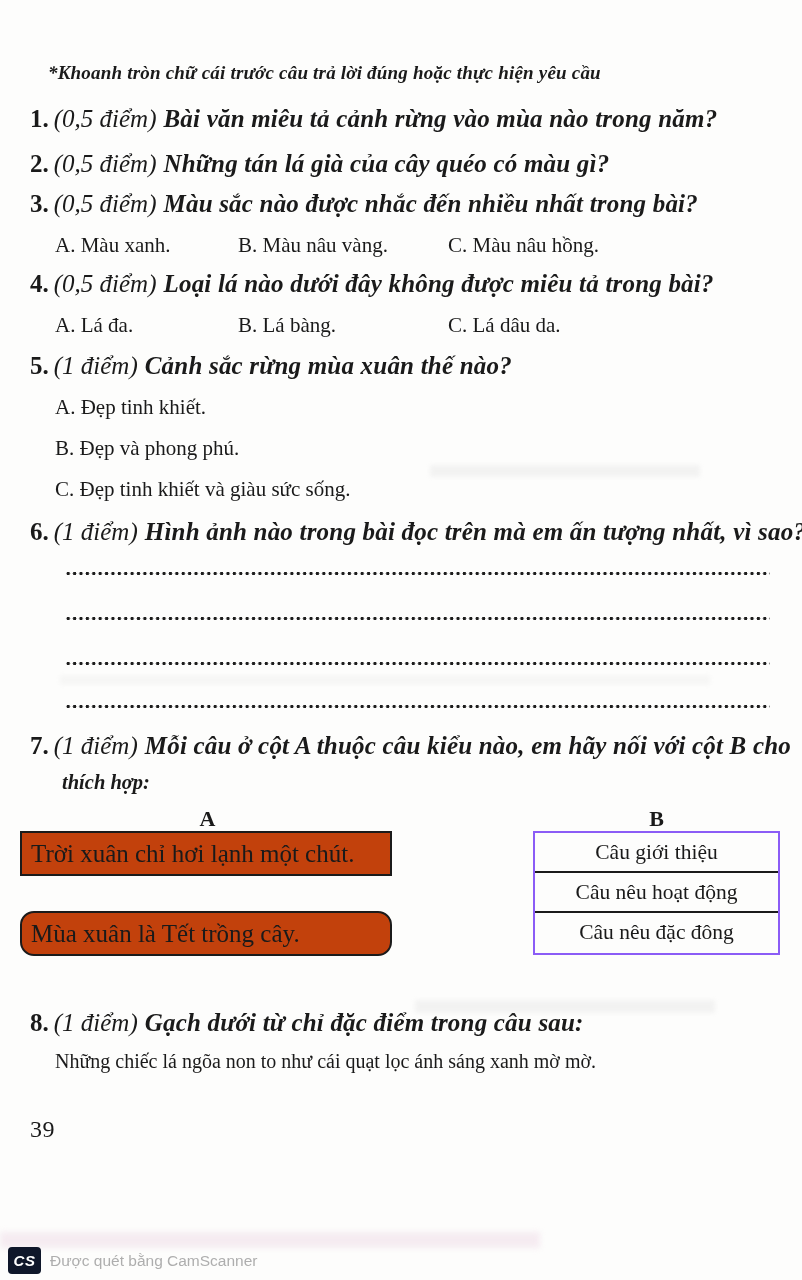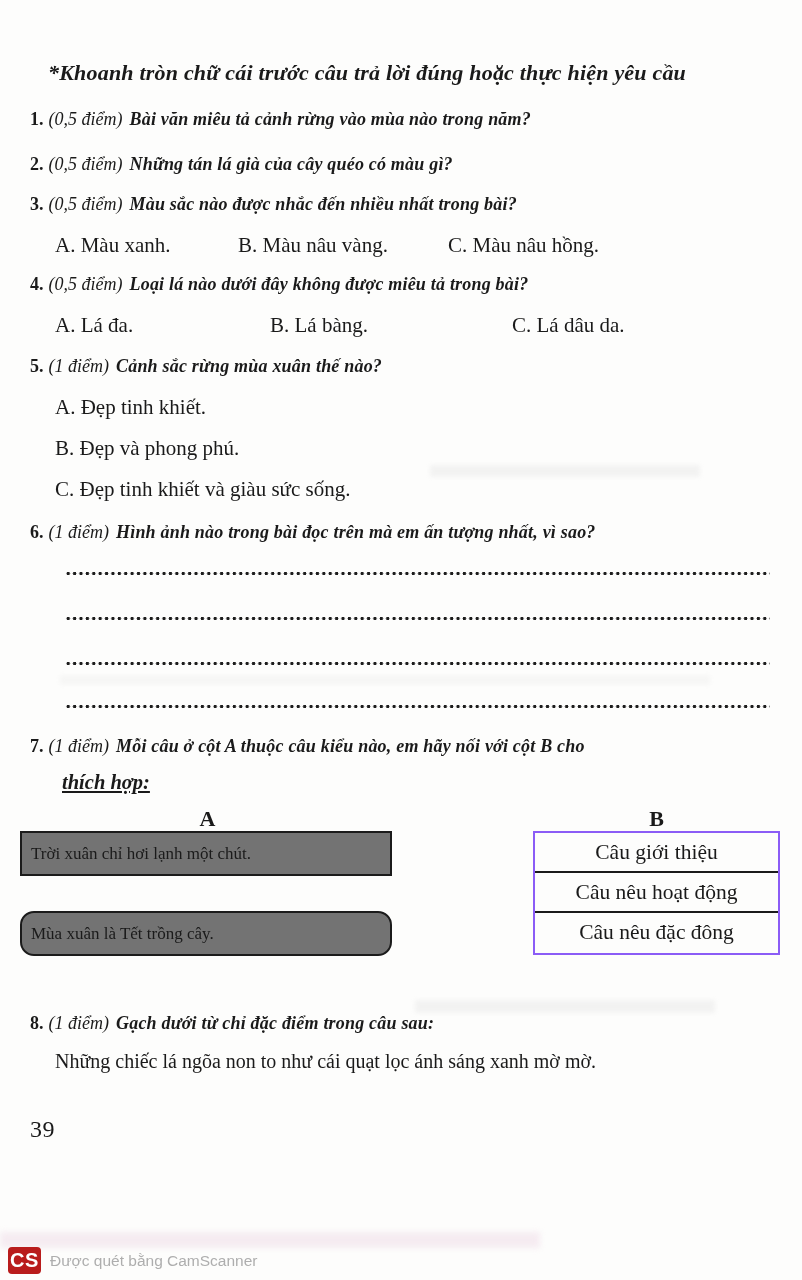--- a/index.html
+++ b/index.html
@@ -5,59 +5,59 @@
   html,body { margin:0; padding:0; background:#e8e8e8; }
   .page {
     position:relative; width:802px; height:1280px;
     background:#fdfdfc; overflow:hidden;
     font-family:"Liberation Serif", serif; color:#1a1a1a;
   }
   .content { position:absolute; inset:0; padding:58px 28px 0 30px; box-sizing:border-box; }
 
   .instruction {
     margin-left:18px; font-weight:bold; font-style:italic;
-    font-size:22px; line-height:30px; white-space:nowrap; letter-spacing:0.2px;
+    font-size:19px; line-height:30px; white-space:nowrap; letter-spacing:0.2px;
   }
 
-  .q-head { font-size:18px; line-height:30px; white-space:nowrap; }
+  .q-head { font-size:25px; line-height:30px; white-space:nowrap; }
   .q-num { font-weight:bold; margin-right:5px; }
   .q-points { font-style:italic; margin-right:7px; }
   .q-text { font-weight:bold; font-style:italic; letter-spacing:0.2px; }
 
   .opts { display:flex; margin-left:25px; font-size:21px; line-height:28px; }
   .opt-a { width:183px; } .opt-b { width:210px; } .opt-c { flex:1; }
   .opt-v { margin-left:25px; font-size:21px; line-height:28px; }
 
   .qh1 { margin-top:16px; } .op1 { margin-top:13px; }
   .qh2 { margin-top:15px; } .op2 { margin-top:12px; }
   .qh3 { margin-top:10px; } .op3 { margin-top:12px; }
-  .qh4 { margin-top:10px; } .op4 { margin-top:12px;gap:32px; }
+  .qh4 { margin-top:10px; } .op4 { margin-top:12px; }
   .qh5 { margin-top:12px; }
   .op5a { margin-top:12px; } .op5b { margin-top:13px; } .op5c { margin-top:13px; }
   .qh6 { margin-top:14px; }
 
   .dotline {
     margin-left:35px; width:705px; height:5px;
     background-image:radial-gradient(circle, #1d1d1d 1.7px, transparent 1.9px);
     background-size:6.4px 5px; background-repeat:repeat-x; background-position:0 50%;
   }
   .dl1 { margin-top:24px; } .dl2 { margin-top:40px; } .dl3 { margin-top:40px; } .dl4 { margin-top:38px; }
 
   .qh7 { margin-top:22px; }
   .q-cont { margin-top:6px; margin-left:32px; font-weight:bold; font-style:italic;
-            font-size:20.5px; line-height:30px;text-decoration:underline; }
+            font-size:20.5px; line-height:30px; }
 
   .matching { position:relative; margin-top:10px; height:155px; }
   .match-head { position:absolute; top:0; font-weight:bold; font-size:22px; line-height:24px; }
   .match-head-a { left:-10px; width:375px; text-align:center; }
   .match-head-b { left:503px; width:247px; text-align:center; }
   .match-box {
     position:absolute; left:-10px; width:372px; height:45px; box-sizing:border-box;
-    border:2px solid #1b1b1b; font-size:17px; line-height:41px; padding-left:9px;
-    white-space:nowrap; background:#737373;
+    border:2px solid #1b1b1b; font-size:25px; line-height:41px; padding-left:9px;
+    white-space:nowrap; background:#c2410c;
   }
   .match-box-a1 { top:24px; } .match-box-a2 { top:104px;border-radius:14px; }
   .match-table { position:absolute; left:503px; top:24px; width:247px; box-sizing:border-box;
                  border:2px solid #8b5cf6; background:#fdfdfc; }
   .match-row { height:40px; box-sizing:border-box; line-height:38px; text-align:center;
                font-size:21.5px; border-bottom:2px solid #1b1b1b; white-space:nowrap; }
   .match-row:last-child { border-bottom:none; }
 
   .qh8 { margin-top:46px; }
   .sentence { margin-top:8px; margin-left:25px; font-size:20px; line-height:30px; white-space:nowrap; }
@@ -65,23 +65,23 @@
   .pagenum { margin-top:40px; text-align:left; padding-right:28px; font-size:24px; letter-spacing:0.5px; }
 
   .smudge { position:absolute; pointer-events:none; }
   .smudge1 { left:0; top:1232px; width:540px; height:16px; background:#efdde8; opacity:.55; filter:blur(3px); }
   .smudge2 { left:430px; top:465px; width:270px; height:12px; background:#cfcfcf; opacity:.22; filter:blur(2px); }
   .smudge3 { left:415px; top:1000px; width:300px; height:13px; background:#cfcfcf; opacity:.22; filter:blur(2px); }
   .smudge4 { left:60px; top:675px; width:650px; height:10px; background:#d8d8d8; opacity:.18; filter:blur(2px); }
 
   .footer { position:absolute; left:8px; bottom:6px; display:flex; align-items:center; }
   .cs-badge {
-    width:33px; height:27px; background:#b91c1c; border-radius:4px;
-    color:#ffffff; font-family:"Liberation Sans", sans-serif; font-weight:bold; font-size:20px;
-    display:flex; align-items:center; justify-content:center; letter-spacing:0.5px;
+    width:33px; height:27px; background:#0f172a; border-radius:4px;
+    color:#ffffff; font-family:"Liberation Sans", sans-serif; font-weight:bold; font-size:15px;
+    display:flex; align-items:center; justify-content:center; letter-spacing:0.5px;font-style:italic;
   }
   .footer-text { margin-left:9px; color:#aeaeae; font-family:"Liberation Sans", sans-serif; font-size:15.5px; }
 </style>
 </head>
 <body>
 
 <div class="page">
   <div class="content">
 
     <div class="instruction">*Khoanh tròn chữ cái trước câu trả lời đúng hoặc thực hiện yêu cầu</div>

